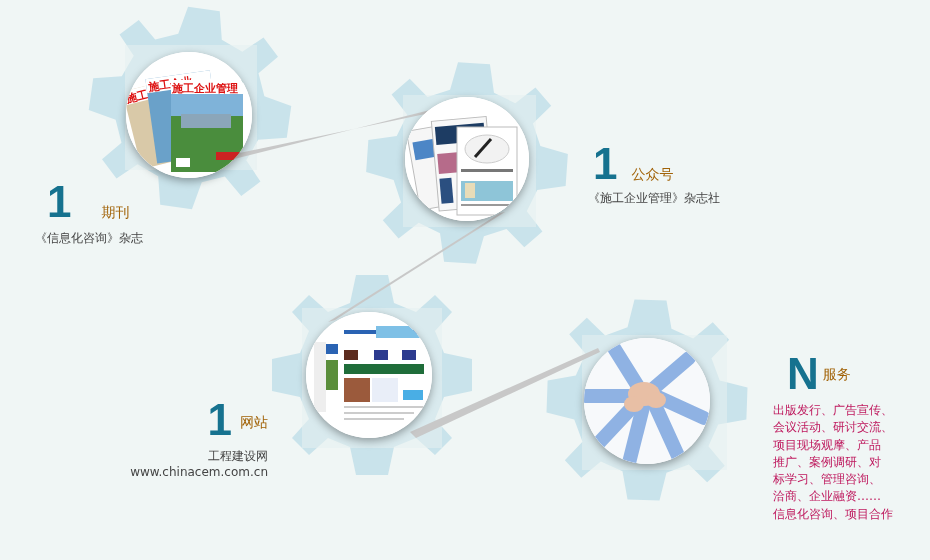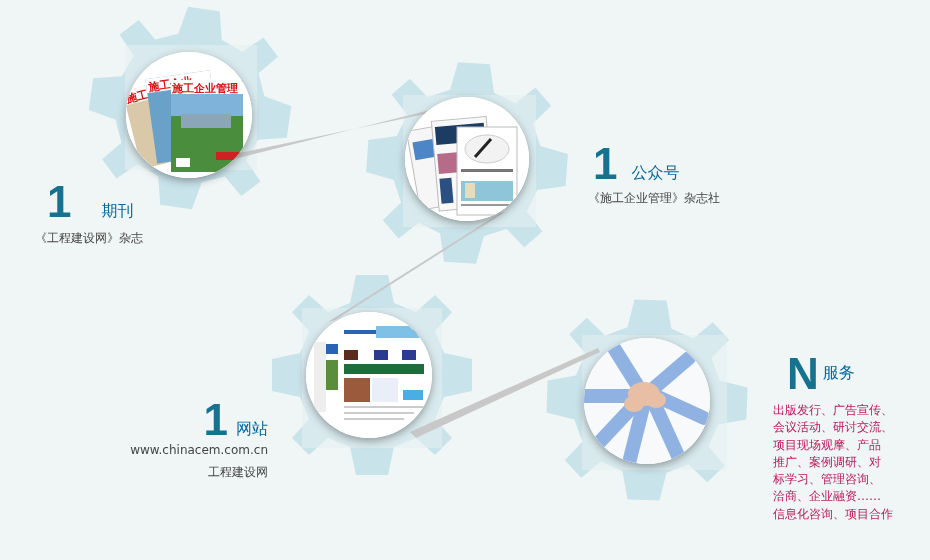--- a/index.html
+++ b/index.html
@@ -3,21 +3,21 @@
 <meta charset="utf-8">
 <style>
   html, body { margin:0; padding:0; }
   body { width:930px; height:560px; background:#f0f6f5; position:relative; overflow:hidden;
          font-family: "DejaVu Sans", "Liberation Sans", sans-serif; }
   .layer { position:absolute; left:0; top:0; width:930px; height:560px; }
   .gear-img { position:absolute; border-radius:50%; overflow:hidden; background:#fff;
               box-shadow: 0 3px 8px rgba(0,0,0,0.35); }
   .label { position:absolute; color:#444; }
   .num { color:#16728f; font-weight:bold; font-family:"Liberation Sans", sans-serif; }
-  .title { font-size:16px; color:#0369a1; }
+  .title { font-size:14px; color:#a16207; }
   .sub { font-size:12px; color:#444; line-height:16px; }
   .services { font-size:12px; color:#be185d; line-height:17.3px; }
 </style>
 </head>
 <body>
 
 <svg class="layer" viewBox="0 0 930 560" xmlns="http://www.w3.org/2000/svg">
   <defs>
     <g id="gear">
 
@@ -132,38 +132,38 @@
       <ellipse cx="72" cy="62" rx="10" ry="8"></ellipse>
     </g>
   </svg>
 </div>
 
 <div class="label" style="left:35px;top:180px;width:150px;">
   <div style="display:flex;align-items:flex-end;">
     <span class="num" style="font-size:44px;line-height:44px;margin-left:12px;">1</span>
     <span class="title" style="margin-left:30px;margin-bottom:2px;">期刊</span>
   </div>
-  <div class="sub" style="margin-top:6px;">《工程建设网》杂志</div>
+  <div class="sub" style="margin-top:6px;">《信息化咨询》杂志</div>
 </div>
 
 <div class="label" style="left:588px;top:142px;width:150px;">
   <div style="display:flex;align-items:flex-end;">
     <span class="num" style="font-size:44px;line-height:44px;margin-left:5px;">1</span>
     <span class="title" style="margin-left:14px;margin-bottom:2px;">公众号</span>
   </div>
   <div class="sub" style="margin-top:4px;">《施工企业管理》杂志社</div>
 </div>
 
 <div class="label" style="left:130px;top:398px;width:138px;text-align:right;">
   <div style="display:flex;align-items:flex-end;justify-content:flex-end;">
     <span class="num" style="font-size:44px;line-height:44px;">1</span>
-    <span class="title" style="margin-left:8px;margin-bottom:2px;">网站</span>
+    <span class="title" style="margin-left:8px;margin-bottom:10px;">网站</span>
   </div>
+  <div class="sub" style="margin-top:6px;">工程建设网</div>
   <div class="sub">www.chinacem.com.cn</div>
-  <div class="sub" style="margin-top:6px;">工程建设网</div>
 </div>
 
 <div class="label" style="left:773px;top:352px;width:150px;">
   <div style="display:flex;align-items:flex-end;">
     <span class="num" style="font-size:44px;line-height:44px;margin-left:14px;">N</span>
     <span class="title" style="margin-left:4px;margin-bottom:12px;">服务</span>
   </div>
   <div class="services" style="margin-top:6px;">
     <div>出版发行、广告宣传、</div>
     <div>会议活动、研讨交流、</div>

